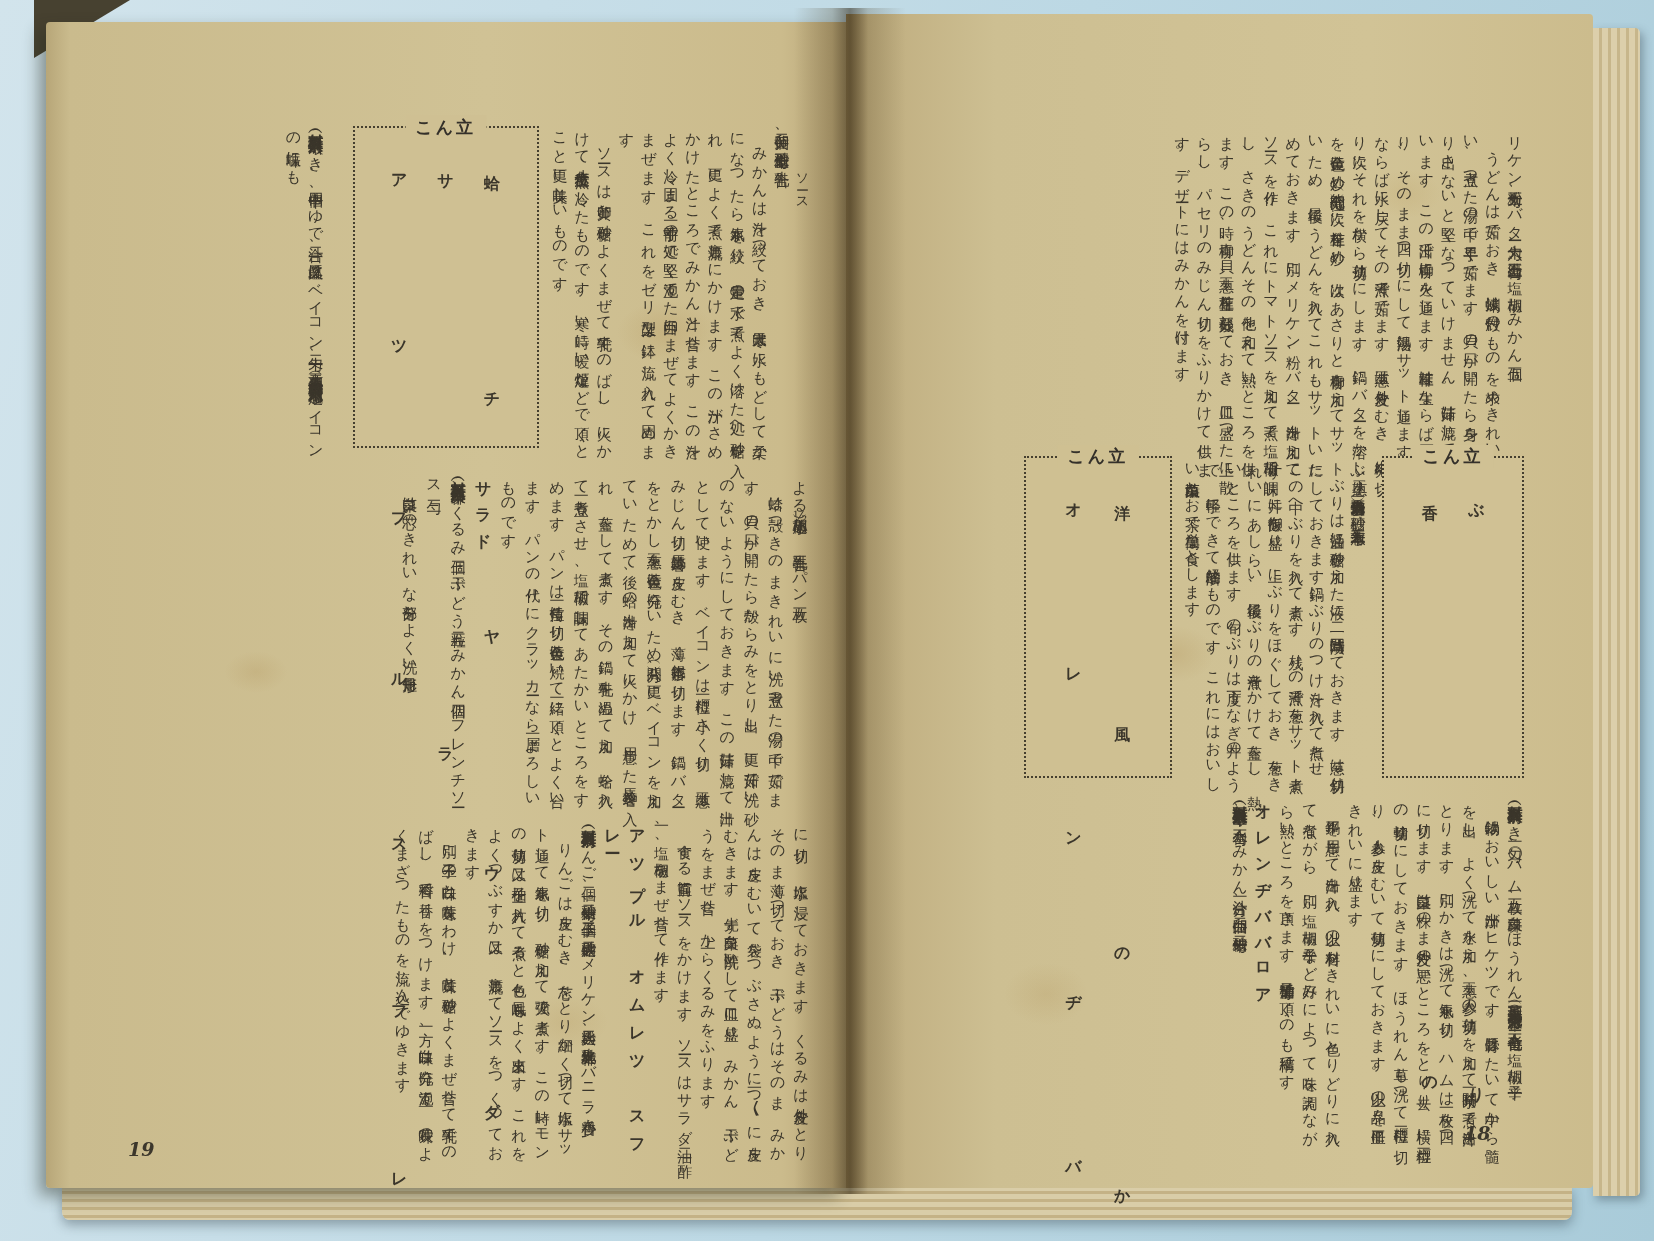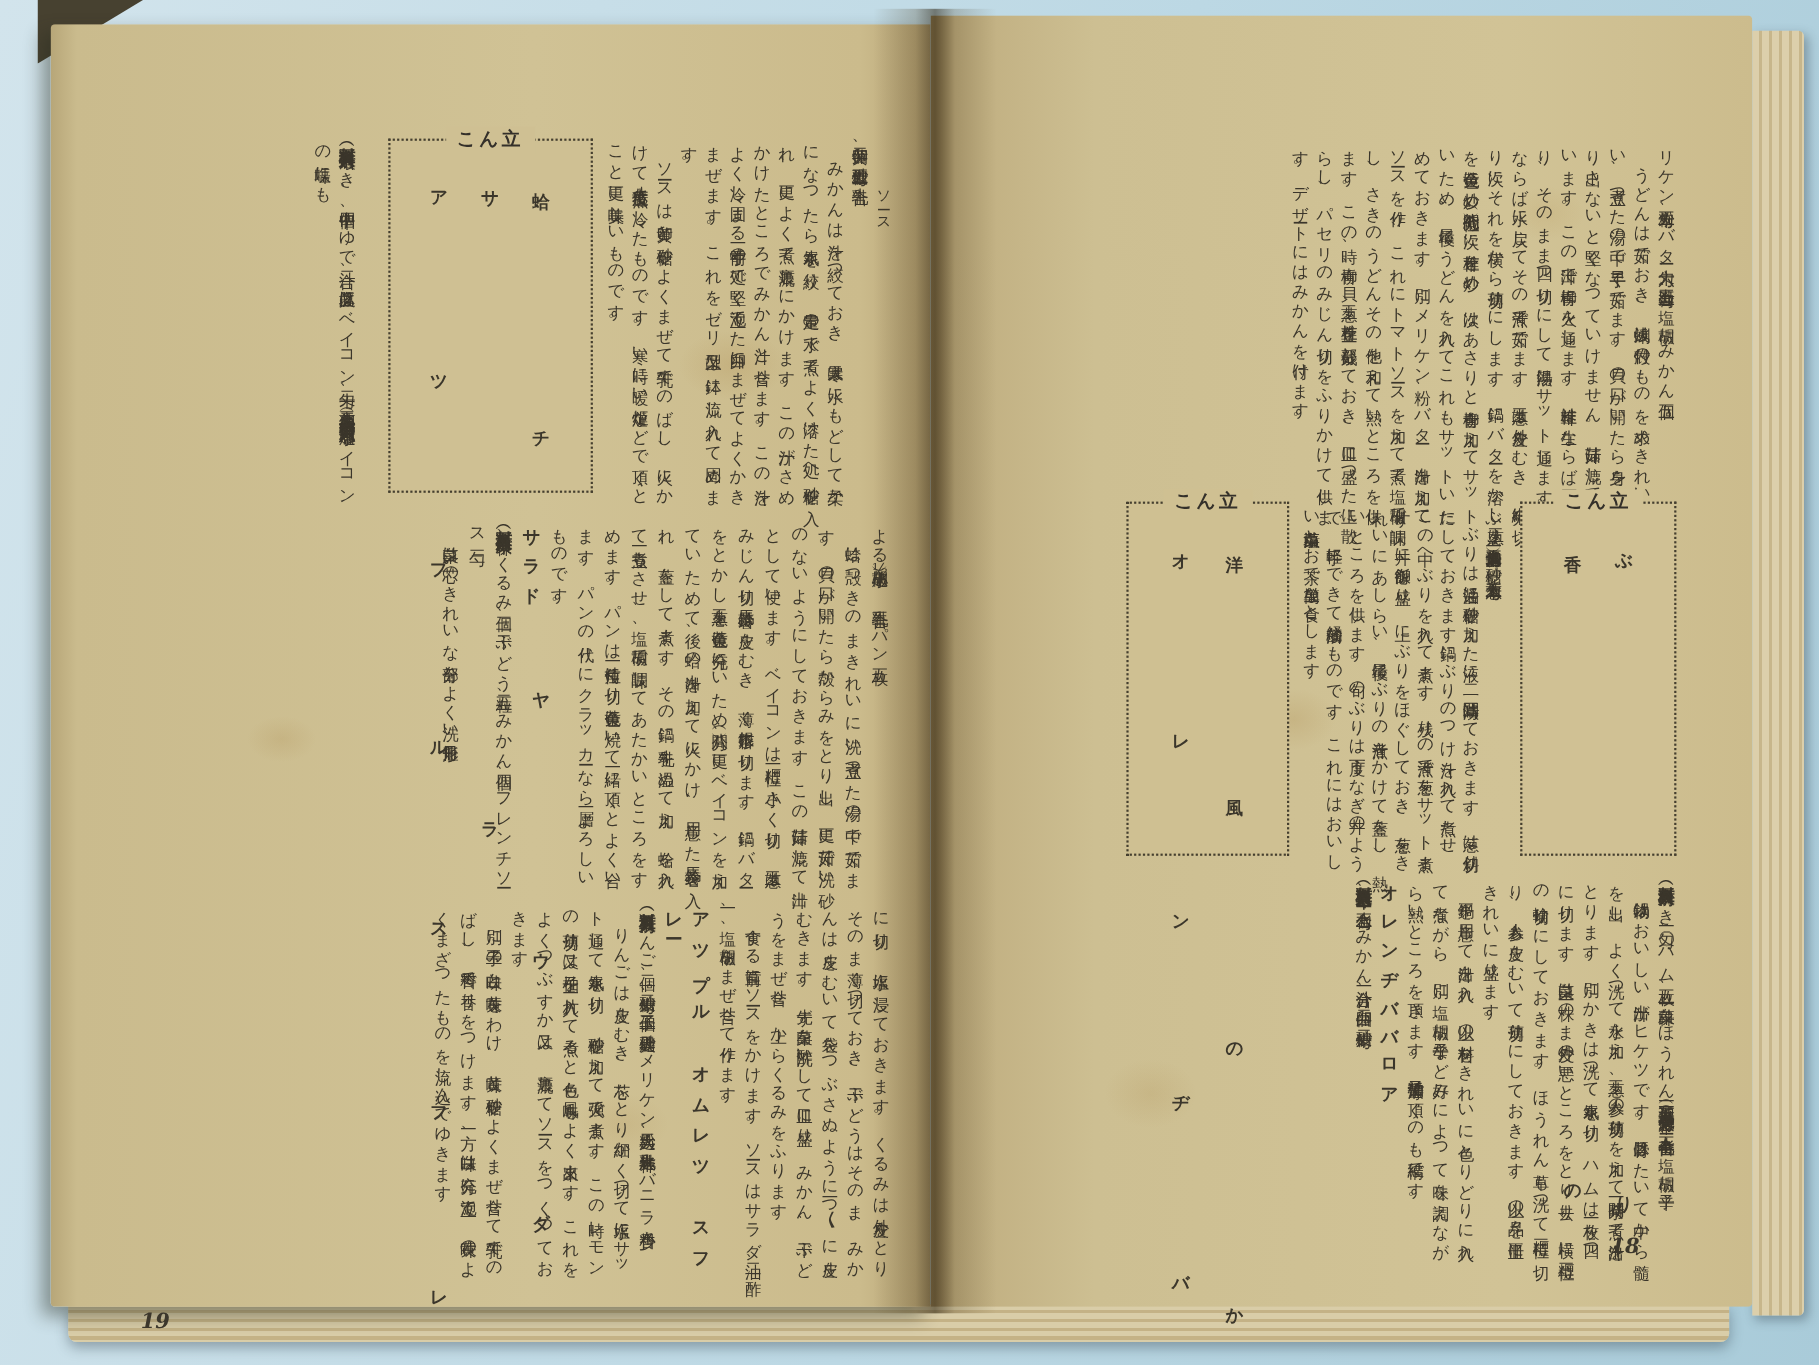--- a/index.html
+++ b/index.html
@@ -55,21 +55,21 @@
   .box-buri{width:142px;background:#d0c194;margin:2px 2px 2px 14px;}
   .box-kaki{width:148px;background:#cfc092;margin:2px 10px 2px 6px;}
   .box-title{position:absolute;top:-13px;left:50%;transform:translateX(-50%);
     font-weight:bold;font-size:17px;letter-spacing:3px;padding:0 10px;background:inherit;
     font-family:"DejaVu Sans","Liberation Sans",sans-serif;color:#34302a;white-space:nowrap;}
   .menu-items{flex:1;display:flex;flex-direction:row-reverse;justify-content:space-evenly;
     align-items:center;padding:14px 2px 16px;}
   .menu-item{writing-mode:vertical-rl;text-orientation:upright;height:94%;
     text-align:justify;text-align-last:justify;font-size:16px;font-weight:600;margin:0;}
   .pagenum{position:absolute;font-style:italic;font-size:19px;font-weight:bold;color:#3c372c;}
-  .pagenum-left{left:82px;top:1168px;}
+  .pagenum-left{left:82px;top:1116px;}
   .pagenum-right{left:618px;top:1108px;}
 </style>
 </head>
 <body>
 
 <div class="scene">
   <div class="corner-dark"></div>
   <div class="edge-right"></div>
   <div class="edge-bottom"></div>
 

